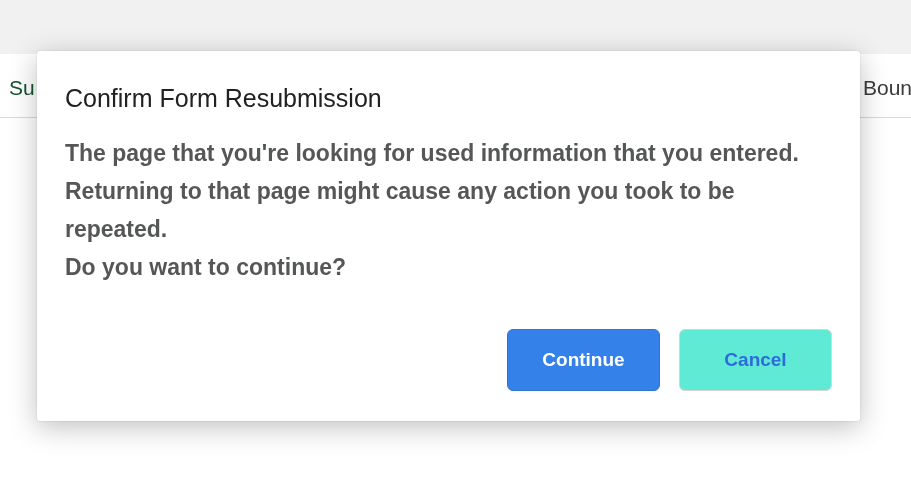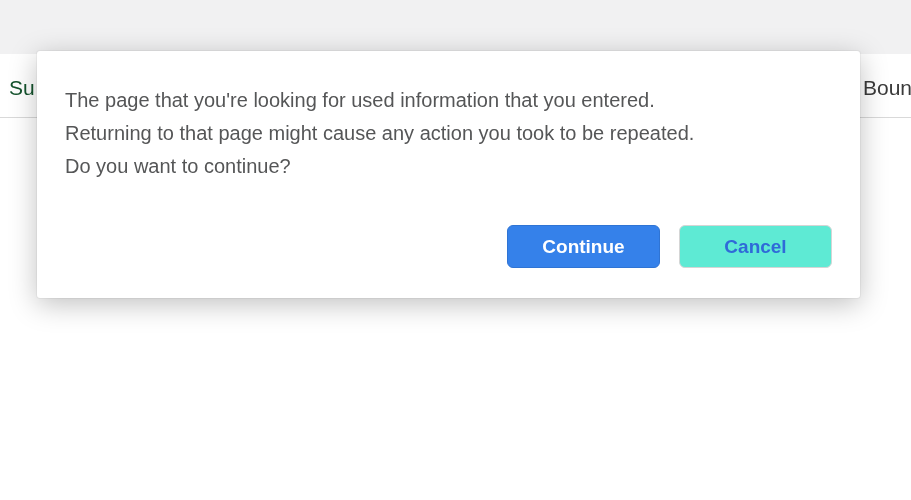--- a/index.html
+++ b/index.html
@@ -42,35 +42,35 @@
       box-shadow: 0 6px 28px rgba(0,0,0,0.25), 0 0 0 1px rgba(0,0,0,0.04);
       padding: 33px 28px 30px 28px;
     }
     .dialog-title {
       font-size: 25px;
       color: #212121;
       font-weight: 400;
       margin-bottom: 22px;
     }
     .dialog-body {
-      font-size: 20px;
+      font-size: 23px;
       line-height: 1.65;
       color: #555657;
-      font-weight: 400;
+      font-weight: 700;
       margin-bottom: 42px;
       white-space: pre-line;
     }
     .dialog-actions {
       display: flex;
       justify-content: flex-end;
       gap: 19px;
     }
     .btn {
       min-width: 153px;
-      height: 43px;
+      height: 62px;
       border-radius: 6px;
       font-size: 19px;
       font-weight: 600;
       cursor: pointer;
       display: inline-flex;
       align-items: center;
       justify-content: center;
       font-family: inherit;
     }
     .btn-primary {
@@ -88,20 +88,21 @@
 <body>
 
 <div class="top-band"></div>
 
 <div class="tab-strip">
   <span class="tab-left">Su</span>
   <span class="tab-right">Boun</span>
 </div>
 
 <div class="dialog">
+  <h1 class="dialog-title">Confirm Form Resubmission</h1>
   <div class="dialog-body">The page that you're looking for used information that you entered.
 Returning to that page might cause any action you took to be repeated.
 Do you want to continue?</div>
   <div class="dialog-actions">
     <button class="btn btn-primary">Continue</button>
     <button class="btn btn-secondary">Cancel</button>
   </div>
 </div>
 
 </body></html>

